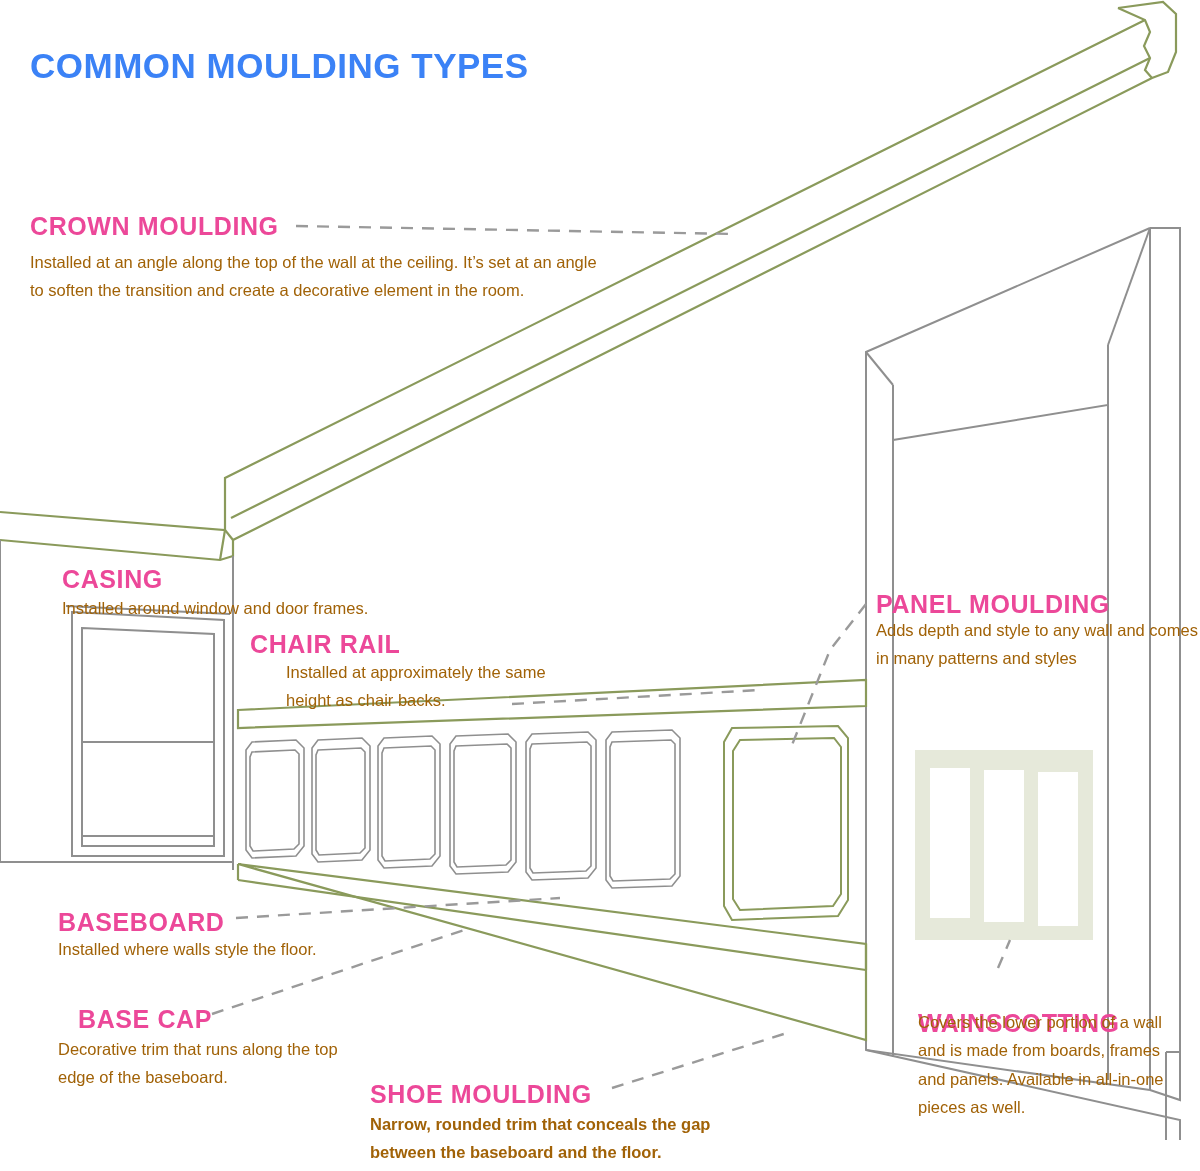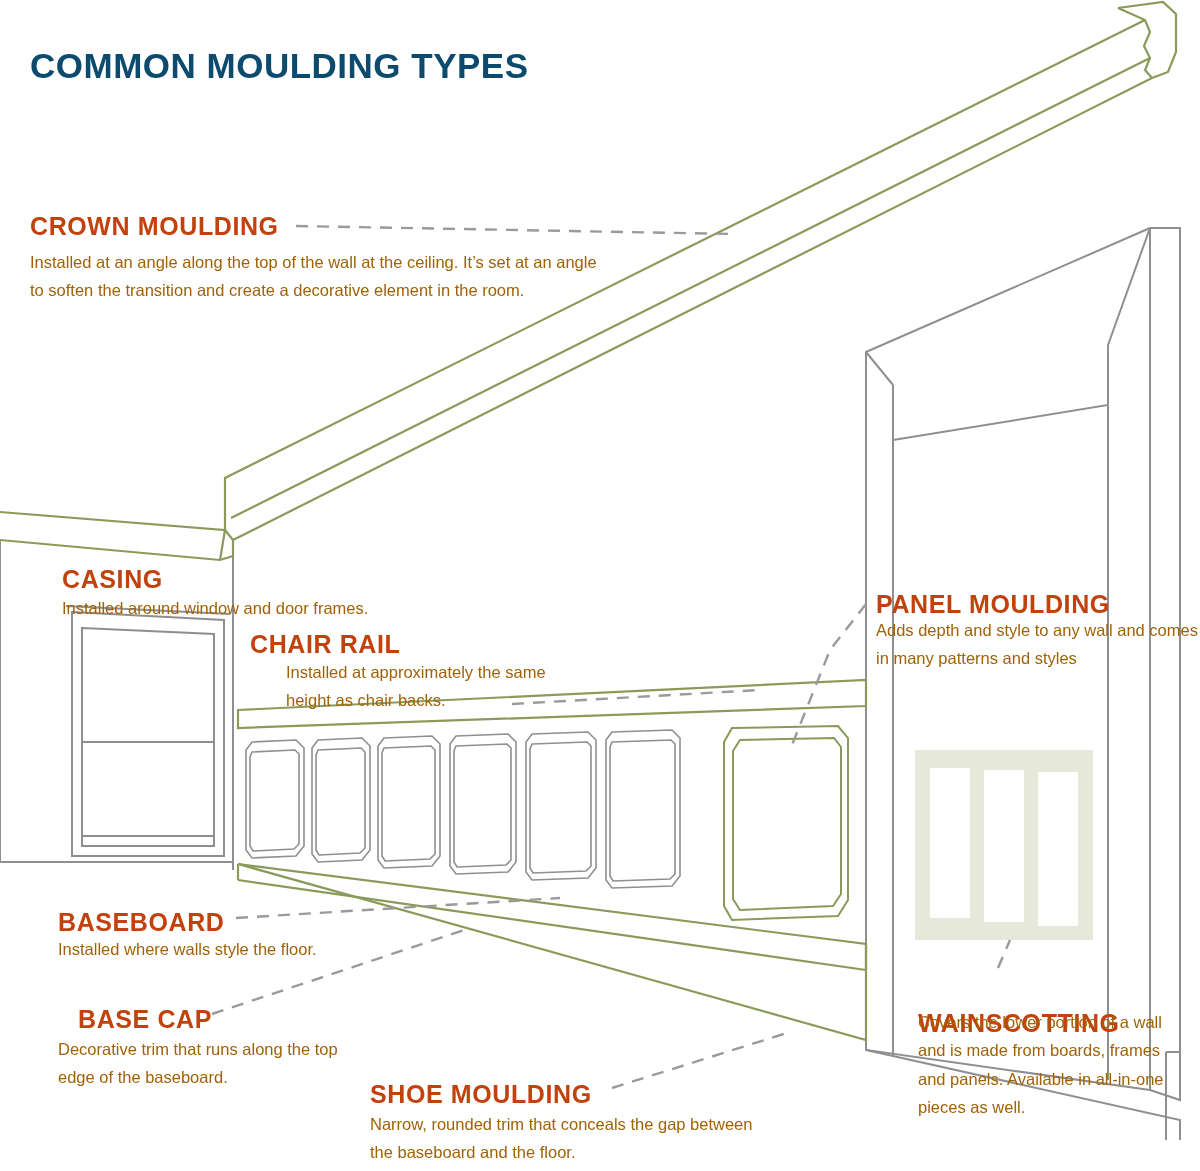--- a/index.html
+++ b/index.html
@@ -23,57 +23,57 @@
     left: 0; top: 0;
     width: 1200px;
     height: 1171px;
   }
   .label {
     position: absolute;
     font-family: "Liberation Sans", sans-serif;
     font-weight: bold;
     font-size: 25px;
     letter-spacing: 0.6px;
-    color: #c2410c;
+    color: #ec4899;
     white-space: nowrap;
     text-align: center;
   }
   .desc {
     position: absolute;
     font-family: "Liberation Sans", sans-serif;
     font-size: 16.5px;
     line-height: 1.72;
     color: #a16207;
   }
   #title {
     position: absolute;
     left: 30px;
     top: 46px;
     font-family: "Liberation Sans", sans-serif;
     font-weight: bold;
     font-size: 35px;
     letter-spacing: 0.5px;
-    color: #0c4a6e;
+    color: #3b82f6;
     white-space: nowrap;
   }
   
   #lbl-crown      { left: 30px;  top: 212px; }
   #desc-crown     { left: 30px;  top: 248px; width: 580px; }
   #lbl-casing     { left: 62px;  top: 565px; }
   #desc-casing    { left: 62px;  top: 594px; width: 420px; }
   #lbl-chair      { left: 250px; top: 630px; }
   #desc-chair     { left: 250px; top: 658px; width: 280px; margin-left: 36px; }
   #lbl-panel      { left: 876px; top: 590px; }
   #desc-panel     { left: 876px; top: 616px; width: 330px; }
   #lbl-base       { left: 58px;  top: 908px; }
   #desc-base      { left: 58px;  top: 935px; width: 340px; }
   #lbl-basecap    { left: 58px;  top: 1005px; margin-left: 20px; }
   #desc-basecap   { left: 58px;  top: 1035px; width: 320px; }
   #lbl-shoe       { left: 370px; top: 1080px; }
-  #desc-shoe      { left: 370px; top: 1110px; width: 400px; }
+  #desc-shoe      { left: 370px; top: 1110px; width: 400px; font-weight: bold; }
   #lbl-wains      { left: 918px; top: 980px; margin-top: 29px; }
   #desc-wains     { left: 918px; top: 1008px; width: 250px; }
 </style>
 </head>
 <body>
 
 <div id="stage">
 
   <svg id="artwork" viewBox="0 0 1200 1171" xmlns="http://www.w3.org/2000/svg">
     <g fill="none" stroke="#8a9a5b" stroke-width="2.2">

